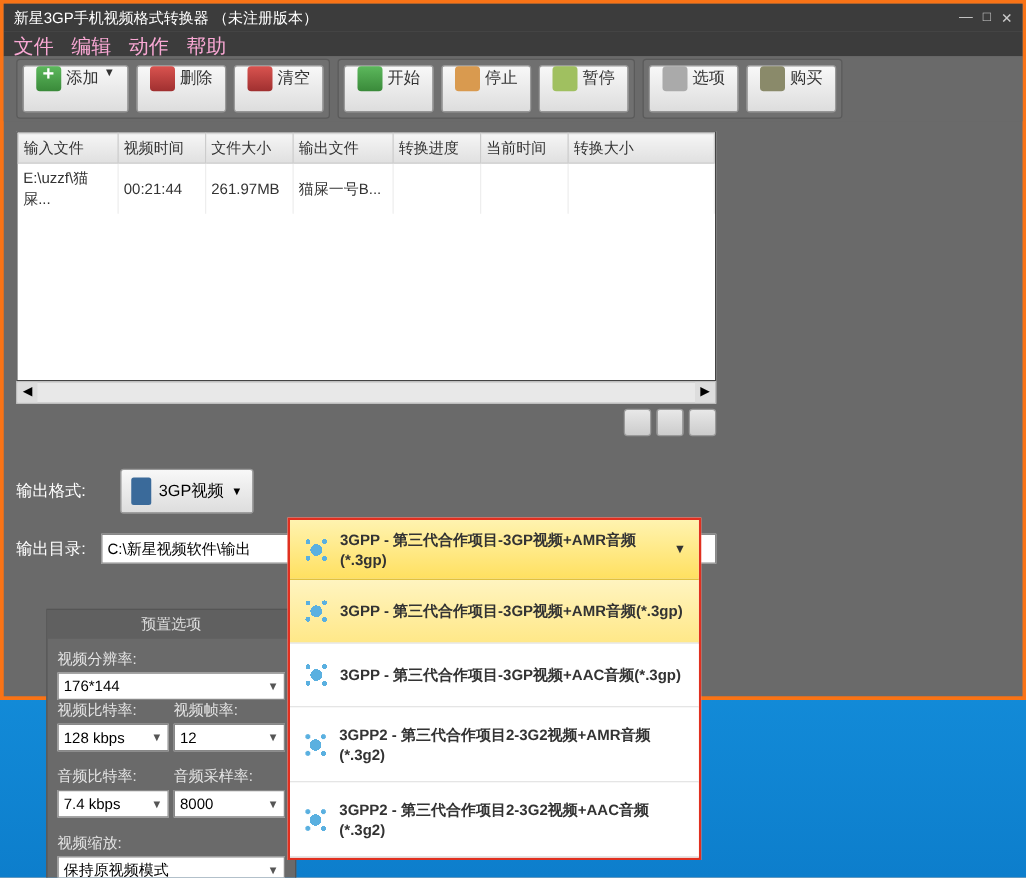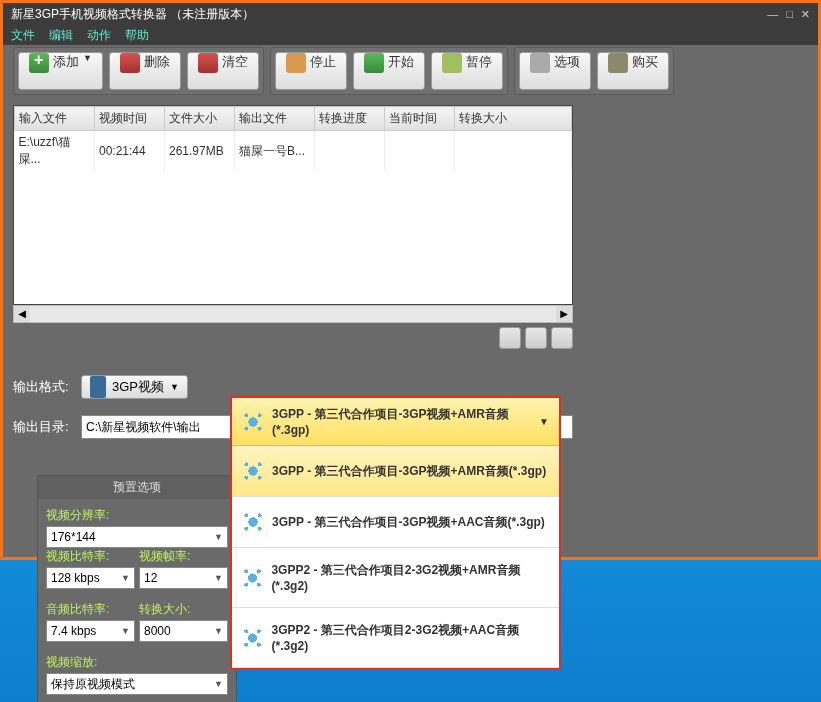--- a/index.html
+++ b/index.html
@@ -1,21 +1,21 @@
 <!DOCTYPE html>
 <html><head>
 <meta charset="utf-8">
 <style>
 * { box-sizing: border-box; margin: 0; padding: 0; font-family: "Microsoft YaHei", Tahoma, sans-serif; }
 body { background: linear-gradient(180deg, #e8f4fc 0%, #1a9ce8 50%, #0d7ecc 100%); width: 821px; height: 702px; overflow: hidden; }
 .window { width: 821px; height: 560px; background: #6a6a6a; border: 3px solid #f97316; position: relative; }
 .titlebar { height: 22px; background: #3c3c3c; color: #fff; font-size: 12px; padding: 3px 8px; display: flex; justify-content: space-between; align-items: center; }
 .titlebar-controls { display: flex; gap: 8px; }
 .titlebar-controls span { color: #ccc; cursor: pointer; font-size: 11px; }
-.menubar { height: 20px; background: #3c3c3c; color: #5eead4; font-size: 12px; padding: 2px 8px; display: flex; gap: 14px; }
+.menubar { height: 20px; background: #3c3c3c; color: #f9a8d4; font-size: 16px; padding: 2px 8px; display: flex; gap: 14px; }
 .toolbar { height: 52px; background: #6a6a6a; padding: 6px 10px; display: flex; align-items: center; gap: 6px; }
 .tool-group { display: flex; gap: 6px; border: 1px solid #5a5a5a; padding: 4px; background: #707070; border-radius: 3px; }
 .tool-btn { height: 38px; padding: 0 10px; background: linear-gradient(#f8f8f8,#ddd); border: 1px solid #999; border-radius: 3px; display: flex; align-items: flex-start; gap: 4px; font-size: 13px; color: #333; cursor: pointer; }
 .tool-btn .ico { width: 20px; height: 20px; border-radius: 3px; }
 .ico-add { background: linear-gradient(#5cb85c,#3a8a3a); position: relative; }
 .ico-add::after { content:"+"; color:#fff; position:absolute; left:5px; top:-2px; font-weight:bold; font-size:16px;}
 .ico-del { background: linear-gradient(#d9534f,#a03030); }
 .ico-clr { background: linear-gradient(#d9534f,#a03030); }
 .ico-start { background: linear-gradient(#5cb85c,#3a8a3a); border-radius:50%; }
 .ico-stop { background: #d99a4f; }
@@ -31,36 +31,36 @@
 .tbl td { border-right: 1px solid #eee; padding: 3px 4px; color:#333; background:#fff; }
 .scrollbar-h { height: 18px; background: #e8e8e8; border: 1px solid #bbb; display:flex; justify-content:space-between; align-items:center; }
 .scrollbar-h .arrow { width:16px; height:16px; background:#ddd; text-align:center; font-size:10px; line-height:16px; }
 .below-tbl { margin-top:4px; display:flex; justify-content:flex-end; gap:4px; }
 .below-tbl .sq { width:22px; height:22px; background:linear-gradient(#e8e8e8,#ccc); border:1px solid #999; border-radius:3px; }
 .panel { background:#6a6a6a; border:1px solid #555; margin-bottom:8px; }
 .panel-title { text-align:center; color:#ddd; font-size:12px; padding:3px; background:#606060; }
 .preset-body { padding:8px; }
 .preset-row { display:flex; gap:4px; margin-bottom:12px; align-items:center; }
 .preset-row .half { flex:1; }
-.lbl { color:#bef264; font-size:12px; display:block; margin-bottom:2px; }
+.lbl { color:#e5e5e5; font-size:12px; display:block; margin-bottom:2px; }
 .sel { width:100%; height:22px; background:#fff; border:1px solid #888; font-size:12px; padding:0 4px; display:flex; align-items:center; justify-content:space-between; }
 .sel .caret { font-size:9px; color:#555; }
 .preview { height:140px; background:#000; border:1px solid #333; }
 .slider-row { height:20px; display:flex; align-items:center; padding:4px 6px; }
 .slider-track { flex:1; height:4px; background:#888; position:relative; }
 .slider-thumb { width:10px; height:14px; background:#ccc; border:1px solid #666; position:absolute; left:2px; top:-6px; }
 .play-ctrls { display:flex; gap:4px; justify-content:center; padding:6px 0; }
 .play-btn { width:28px; height:28px; border-radius:50%; background:linear-gradient(#f5f5f5,#ccc); border:1px solid #888; font-size:12px; display:flex; align-items:center; justify-content:center; color:#1a7ab8; cursor:pointer; }
 .output-section { margin-top:16px; padding:10px 0; }
 .out-row { display:flex; align-items:center; gap:8px; margin-bottom:16px; }
 .out-lbl { color:#fff; font-size:13px; width:60px; }
-.phone-sel { background:linear-gradient(#f8f8f8,#ddd); border:1px solid #999; border-radius:3px; height:24px; padding:0 8px; display:flex; align-items:center; gap:6px; font-size:13px; }
+.phone-sel { background:linear-gradient(#f8f8f8,#ddd); border:1px solid #999; border-radius:3px; height:36px; padding:0 8px; display:flex; align-items:center; gap:6px; font-size:13px;margin-left:15px; }
 .phone-sel .ph-ico { width:16px; height:22px; background:#3a6a9a; border-radius:2px; }
 .out-path { flex:1; height:24px; background:#fff; border:1px solid #888; font-size:12px; padding:0 4px; }
-.dropdown-box { position:absolute; left:227px; top:393px; width:331px; border:2px solid #e03020; background:#fff; z-index:10; }
+.dropdown-box { position:absolute; left:227px; top:411px; width:331px; border:2px solid #e03020; background:#fff; z-index:10; }
 .dd-sel { background:linear-gradient(#fff3b0,#ffe060); border-bottom:1px solid #e0c040; padding:8px 10px; display:flex; align-items:center; gap:8px; font-size:12px; font-weight:bold; color:#333; }
 .dd-item { border-bottom:1px solid #ddd; padding:14px 10px; display:flex; align-items:center; gap:8px; font-size:12px; color:#333; background:#fff;font-weight:bold; }
 .dd-item.hi { background:linear-gradient(#fff4c0,#ffe888); }
 .dd-ico { width:22px; height:22px; background:radial-gradient(circle,#5ab0e0 30%,transparent 30%); position:relative; }
 .dd-ico::before { content:""; position:absolute; inset:0; background: radial-gradient(circle at 20% 20%,#5ab0e0 2px,transparent 2px), radial-gradient(circle at 80% 20%,#5ab0e0 2px,transparent 2px), radial-gradient(circle at 20% 80%,#5ab0e0 2px,transparent 2px), radial-gradient(circle at 80% 80%,#5ab0e0 2px,transparent 2px);}
 .dd-caret { margin-left:auto; font-size:10px; }
 </style>
 </head>
 <body>
 
@@ -90,26 +90,26 @@
           <span class="ico ico-del"></span>
           <span>删除</span>
         </div>
       <div class="tool-btn">
           <span class="ico ico-clr"></span>
           <span>清空</span>
         </div>
     </div>
     <div class="tool-group">
       <div class="tool-btn">
+          <span class="ico ico-start"></span>
+          <span>开始</span>
+        </div>
+      <div class="tool-btn">
           <span class="ico ico-stop"></span>
           <span>停止</span>
-        </div>
-      <div class="tool-btn">
-          <span class="ico ico-start"></span>
-          <span>开始</span>
         </div>
       <div class="tool-btn">
           <span class="ico ico-pause"></span>
           <span>暂停</span>
         </div>
     </div>
     <div class="tool-group">
       <div class="tool-btn">
           <span class="ico ico-opt"></span>
           <span>选项</span>
@@ -202,21 +202,21 @@
           </div>
           <div class="preset-row">
             <div class="half">
               <span class="lbl">音频比特率:</span>
               <div class="sel">
                   <span>7.4 kbps</span>
                   <span class="caret">▼</span>
                 </div>
             </div>
             <div class="half">
-              <span class="lbl">转换大小:</span>
+              <span class="lbl">音频采样率:</span>
               <div class="sel">
                   <span>8000</span>
                   <span class="caret">▼</span>
                 </div>
             </div>
           </div>
           <span class="lbl">视频缩放:</span>
           <div class="sel">
               <span>保持原视频模式</span>
               <span class="caret">▼</span>

